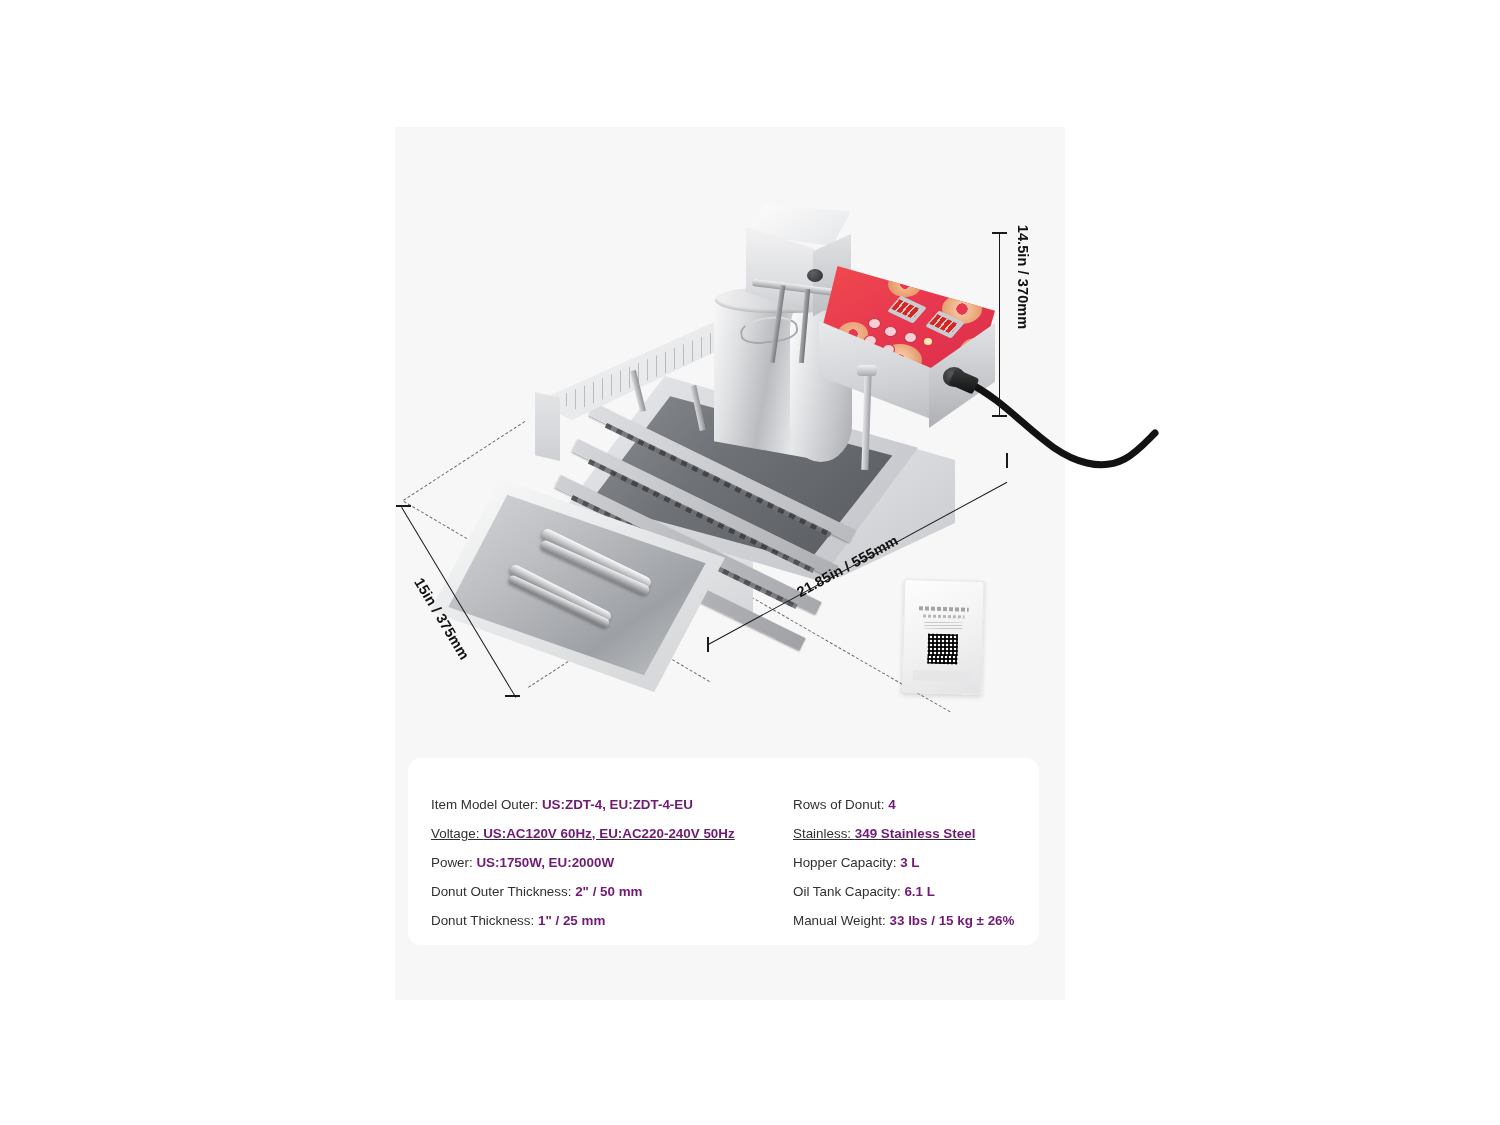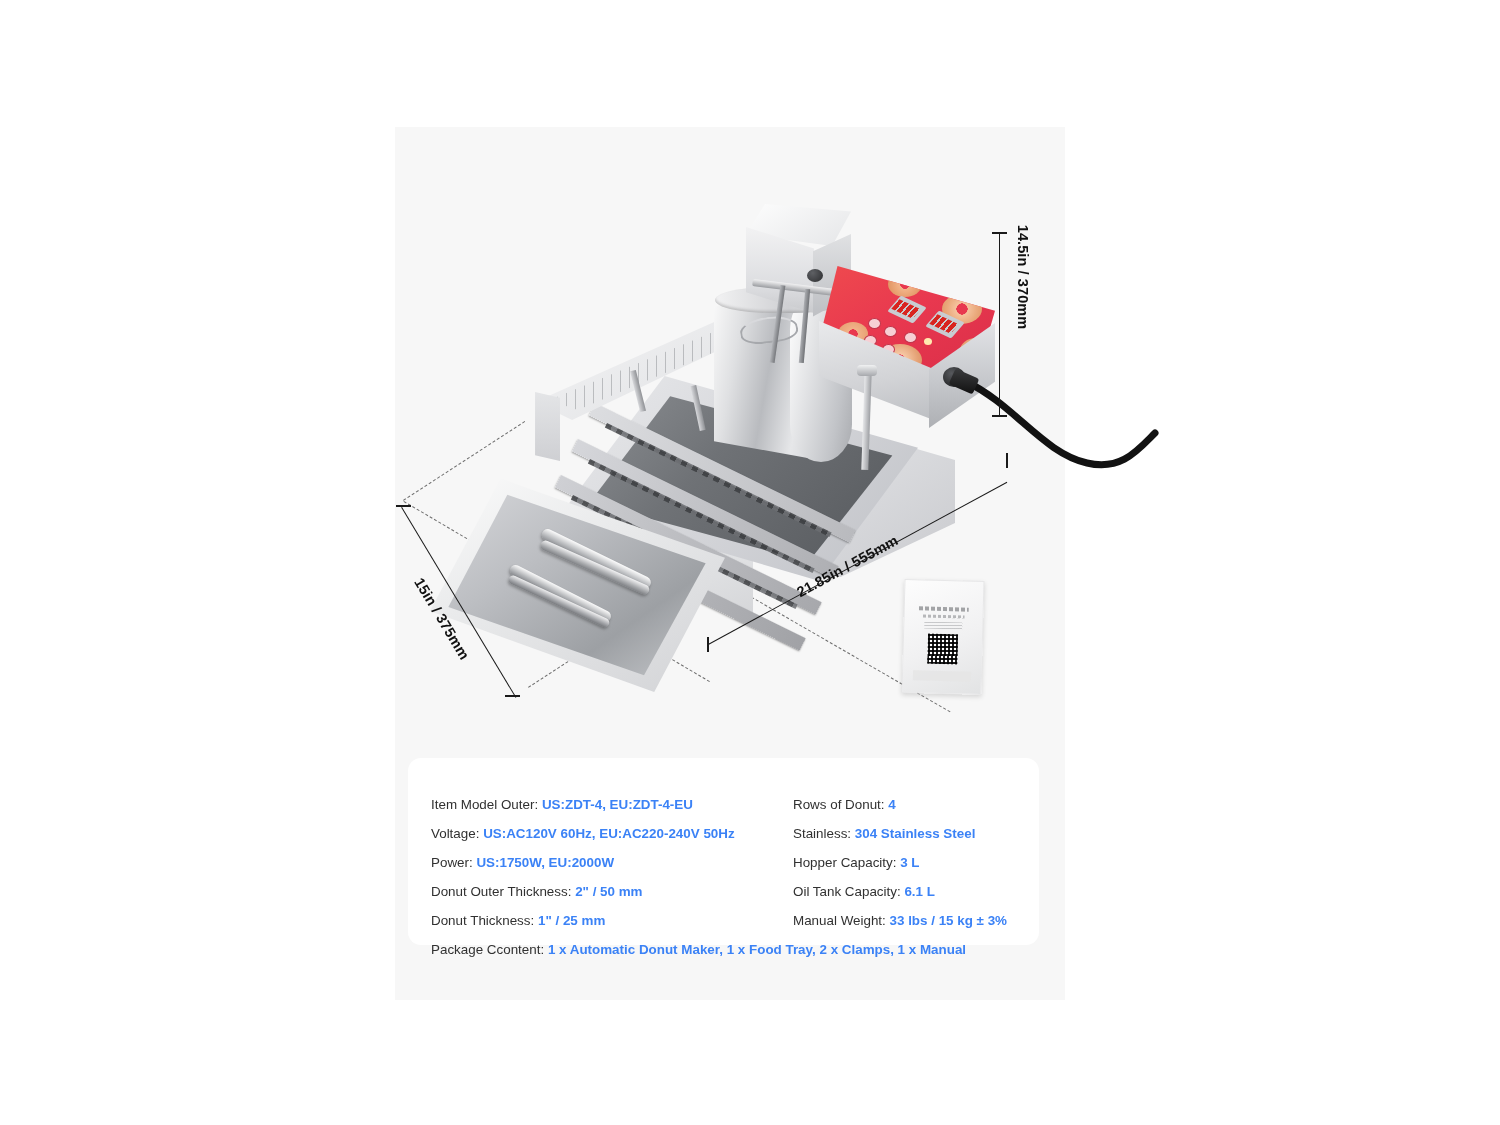--- a/index.html
+++ b/index.html
@@ -51,25 +51,25 @@
     padding:22px 0 0 0;
   }
   .spec-grid{
     position:relative;width:100%;height:100%;
   }
   .spec-row{
     position:absolute;font-size:13.4px;color:#2f2f2f;white-space:nowrap;
     font-weight:400;line-height:1;
   }
   .spec-row .k{color:#313131;}
-  .spec-row .v{color:#3b82f6;font-weight:700;}
+  .spec-row .v{color:#701a75;font-weight:700;}
   .col-l{left:23px;}
   .col-r{left:385px;}
 
-  .r0{top:18px;} .r1{top:47px;} .r2{top:76px;}
+  .r0{top:18px;} .r1{top:47px;text-decoration:underline;} .r2{top:76px;}
   .r3{top:105px;} .r4{top:134px;} .r5{top:163px;}
 
   
   .donut{position:absolute;border-radius:50%;}
 </style>
 </head>
 <body>
 
 <div class="canvas">
 
@@ -316,32 +316,29 @@
         <span class="k">Donut Outer Thickness: </span><span class="v">2" / 50 mm</span>
       </div>
       <div class="spec-row col-l r4">
         <span class="k">Donut Thickness: </span><span class="v">1" / 25 mm</span>
       </div>
 
       <div class="spec-row col-r r0">
         <span class="k">Rows of Donut: </span><span class="v">4</span>
       </div>
       <div class="spec-row col-r r1">
-        <span class="k">Stainless: </span><span class="v">304 Stainless Steel</span>
+        <span class="k">Stainless: </span><span class="v">349 Stainless Steel</span>
       </div>
       <div class="spec-row col-r r2">
         <span class="k">Hopper Capacity: </span><span class="v">3 L</span>
       </div>
       <div class="spec-row col-r r3">
         <span class="k">Oil Tank Capacity: </span><span class="v">6.1 L</span>
       </div>
       <div class="spec-row col-r r4">
-        <span class="k">Manual Weight: </span><span class="v">33 lbs / 15 kg ± 3%</span>
-      </div>
-
-      <div class="spec-row col-l r5">
-        <span class="k">Package Ccontent: </span><span class="v">1 x Automatic Donut Maker, 1 x Food Tray, 2 x Clamps, 1 x Manual</span>
-      </div>
+        <span class="k">Manual Weight: </span><span class="v">33 lbs / 15 kg ± 26%</span>
+      </div>
+
 
     </div>
   </div>
 
 </div>
 
 </body></html>

